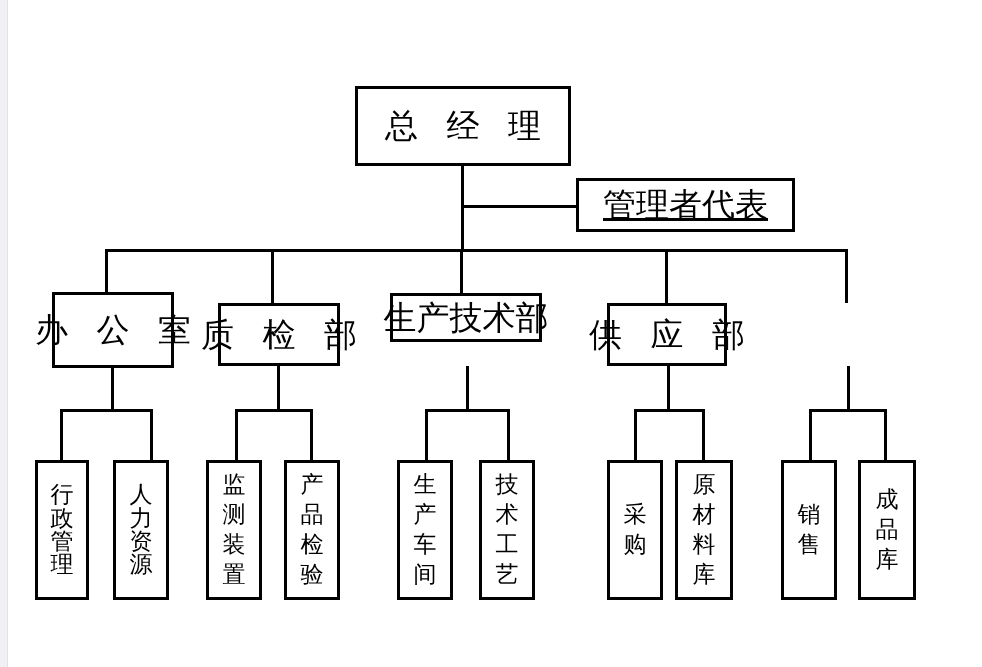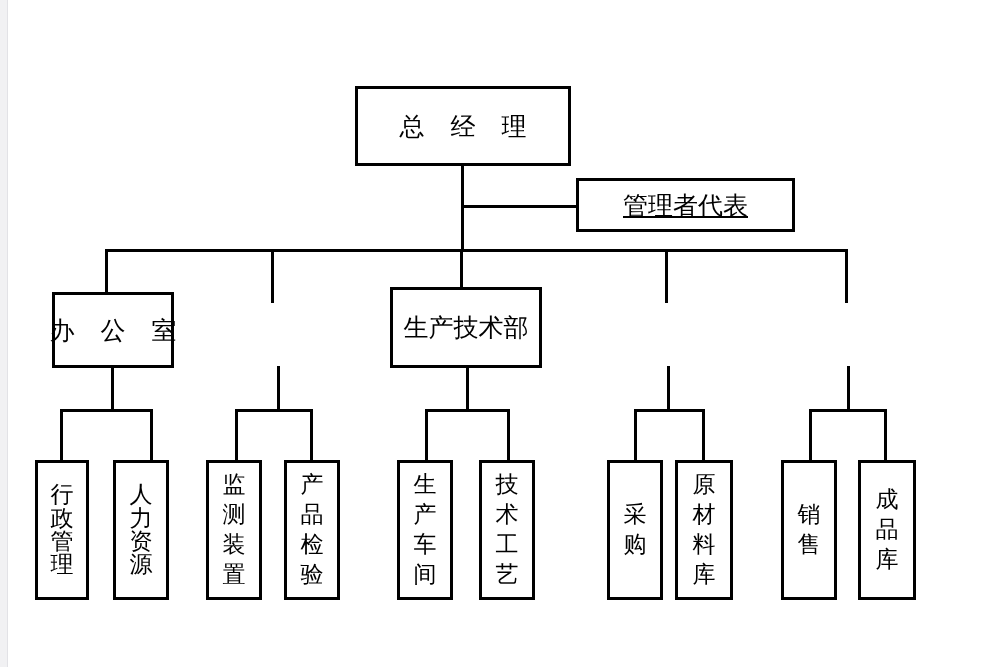--- a/index.html
+++ b/index.html
@@ -42,21 +42,21 @@
   }
   .node .label {
     display: block;
     text-align: center;
     line-height: 1.08;
     white-space: pre;
   }
 
   
   .node.h-text .label {
-    font-size: 25px;
+    font-size: 33px;
   }
   .node.h-text.spaced .label {
     letter-spacing: 9px;
     text-indent: 9px;
   }
   .node.h-text.tight .label {
     letter-spacing: 0px;
   }
 
   
@@ -104,25 +104,31 @@
   <div class="line v" style="left:105px; top:249px; height:54px;"></div>
   <div class="line v" style="left:271px; top:249px; height:54px;"></div>
   <div class="line v" style="left:460px; top:249px; height:54px;"></div>
   <div class="line v" style="left:665px; top:249px; height:54px;"></div>
   <div class="line v" style="left:845px; top:249px; height:54px;"></div>
 
   <div class="node h-text spaced" style="left:52px; top:292px; width:122px; height:76px;">
     <span class="label">办 公 室</span>
   </div>
 
-
-  <div class="node h-text tight" style="left:390px; top:287px; width:152px; height:81px;">
+  <div class="node h-text spaced" style="left:218px; top:303px; width:122px; height:63px;">
+    <span class="label">质 检 部</span>
+  </div>
+
+  <div class="node h-text tight" style="left:390px; top:293px; width:152px; height:49px;">
     <span class="label">生产技术部</span>
   </div>
 
+  <div class="node h-text spaced" style="left:607px; top:303px; width:120px; height:63px;">
+    <span class="label">供 应 部</span>
+  </div>
 
 
   <div class="line v" style="left:111px; top:366px; height:45px;"></div>
   <div class="line h" style="left:60px; top:409px; width:93px;"></div>
   <div class="line v" style="left:60px; top:409px; height:52px;"></div>
   <div class="line v" style="left:150px; top:409px; height:52px;"></div>
 
   <div class="node v-text" style="left:35px; top:460px; width:54px; height:140px;">
     <span class="label">行
 政

